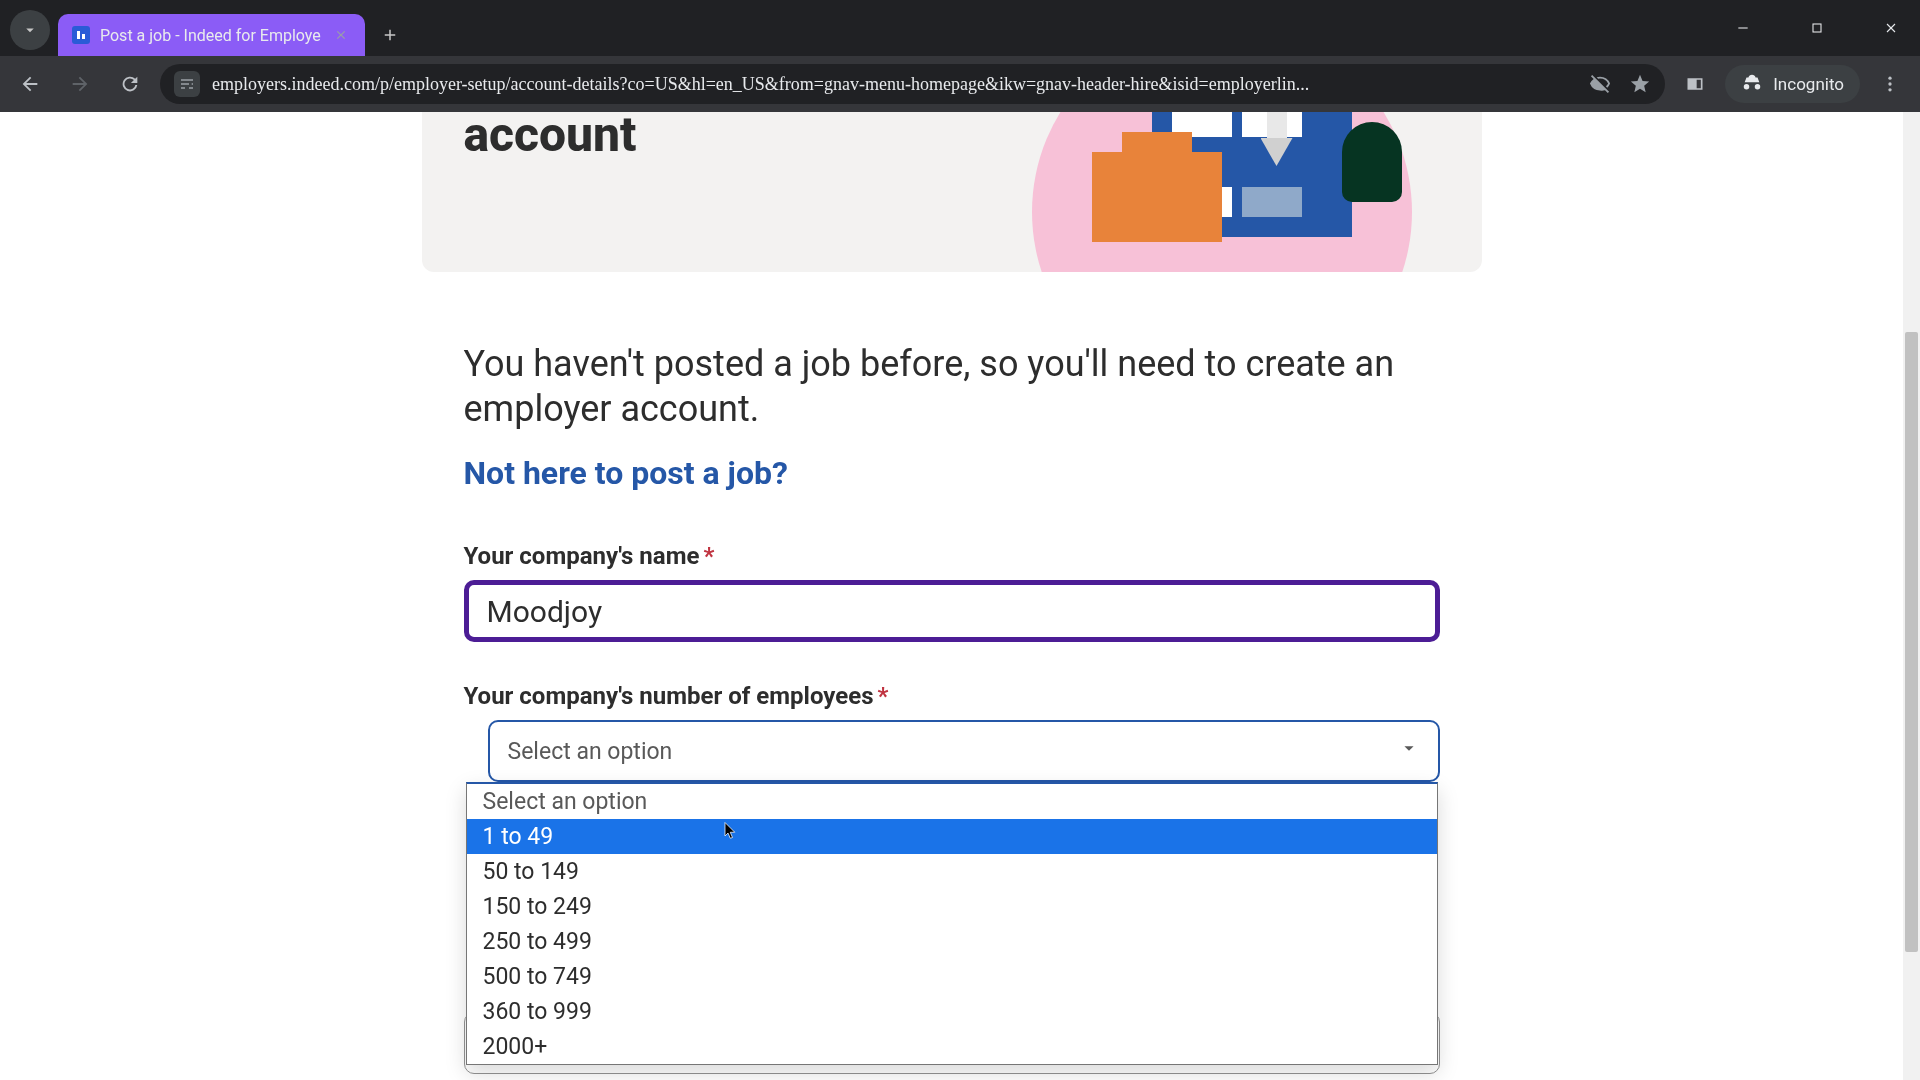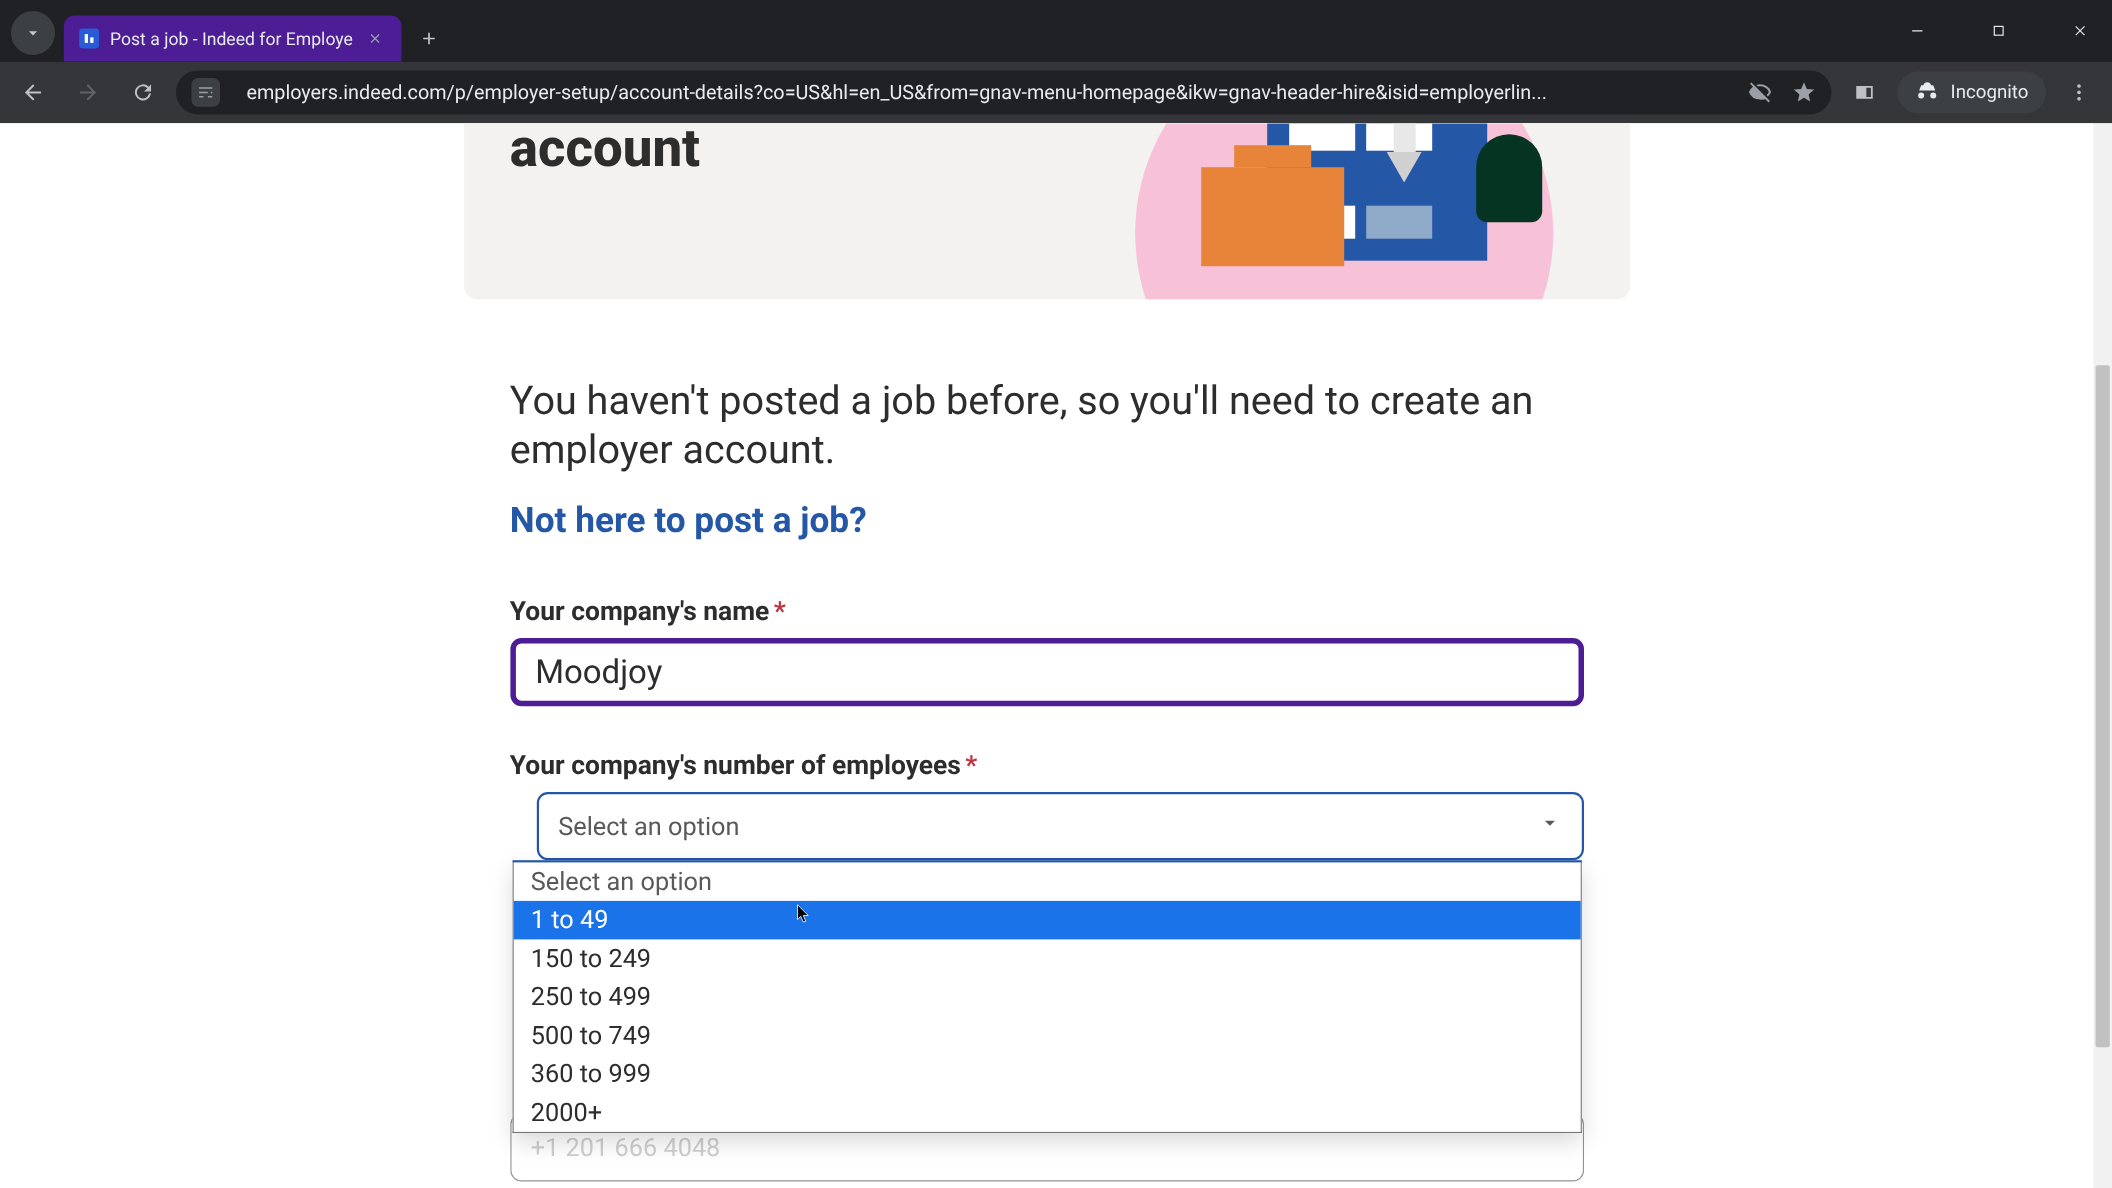--- a/index.html
+++ b/index.html
@@ -36,21 +36,21 @@
     border-radius: 50%;
     background: #3c4043;
     display: flex; align-items: center; justify-content: center;
     margin-bottom: 6px;
     cursor: pointer;
   }
   .tab-search-btn svg { width: 18px; height: 18px; fill: #c7c7c7; }
 
   .tab {
     height: 42px;
-    background: #4c1d95;
+    background: #8b5cf6;
     border-radius: 10px 10px 0 0;
     display: flex;
     align-items: center;
     padding: 0 14px;
     gap: 10px;
     min-width: 300px;
     color: #e8eaed;
     font-size: 16px;
     position: relative;
   }
@@ -103,22 +103,23 @@
   .nav-btn svg{width:22px;height:22px;fill:currentColor;}
 
   .omnibox {
     flex: 1;
     height: 40px;
     background: #202124;
     border-radius: 20px;
     display: flex;
     align-items: center;
     padding: 0 14px;
-    gap: 24px;
+    gap: 12px;
     color: #e8eaed;
+    font-family: Liberation Serif, serif;
   }
   .omnibox .site-chip {
     width: 26px; height: 26px;
     display:flex; align-items:center; justify-content:center;
     background:#3c4043; border-radius:6px;
   }
   .omnibox .site-chip svg{width:16px;height:16px;fill:#9aa0a6;}
   .omnibox .url-text {
     flex:1; font-size: 18px; color:#e8eaed; white-space:nowrap; overflow:hidden; text-overflow:ellipsis;
   }
@@ -477,20 +478,21 @@
               <span class="chev">
                 <svg viewBox="0 0 24 24">
                     <path d="M7 10l5 5 5-5z"></path>
                   </svg>
               </span>
             </div>
 
             <div class="dropdown" id="employee-dropdown">
                 <div class="opt placeholder">Select an option</div>
                 <div class="opt highlighted">1 to 49</div>
+                <div class="opt">50 to 149</div>
                 <div class="opt">150 to 249</div>
                 <div class="opt">250 to 499</div>
                 <div class="opt">500 to 749</div>
                 <div class="opt">360 to 999</div>
                 <div class="opt">2000+</div>
               </div>
 
             <svg class="cursor-arrow" style="left:258px; top:98px;" viewBox="0 0 24 24">
               <path d="M4 2l0 18 4-4 3 7 3-1-3-7 6 0z" fill="#000" stroke="#fff" stroke-width="1"></path>
             </svg>

